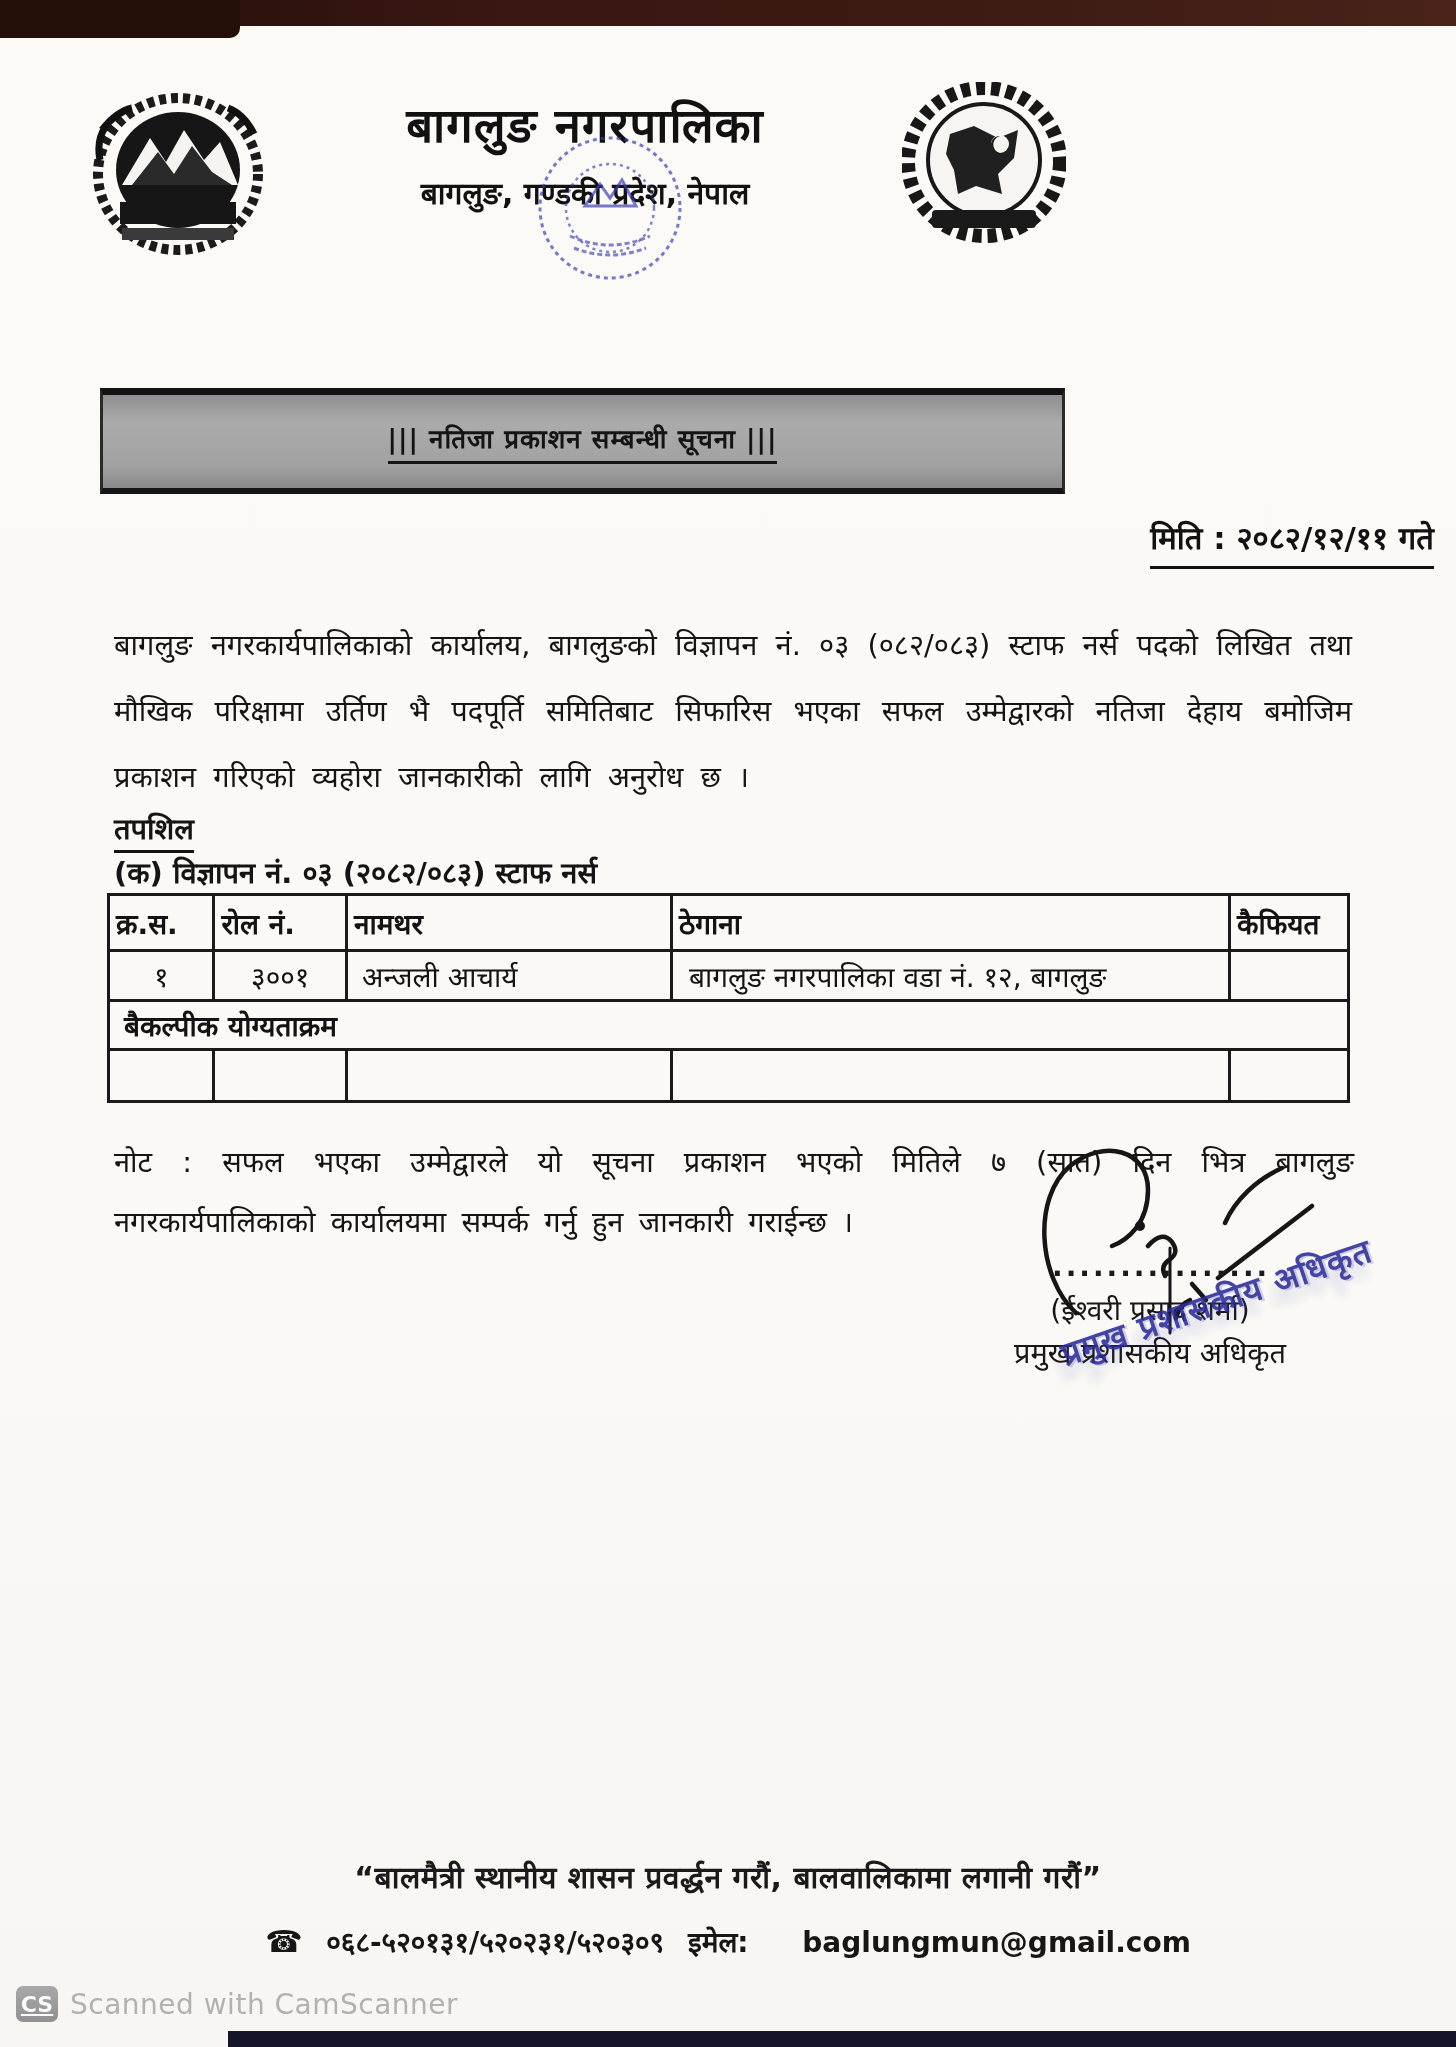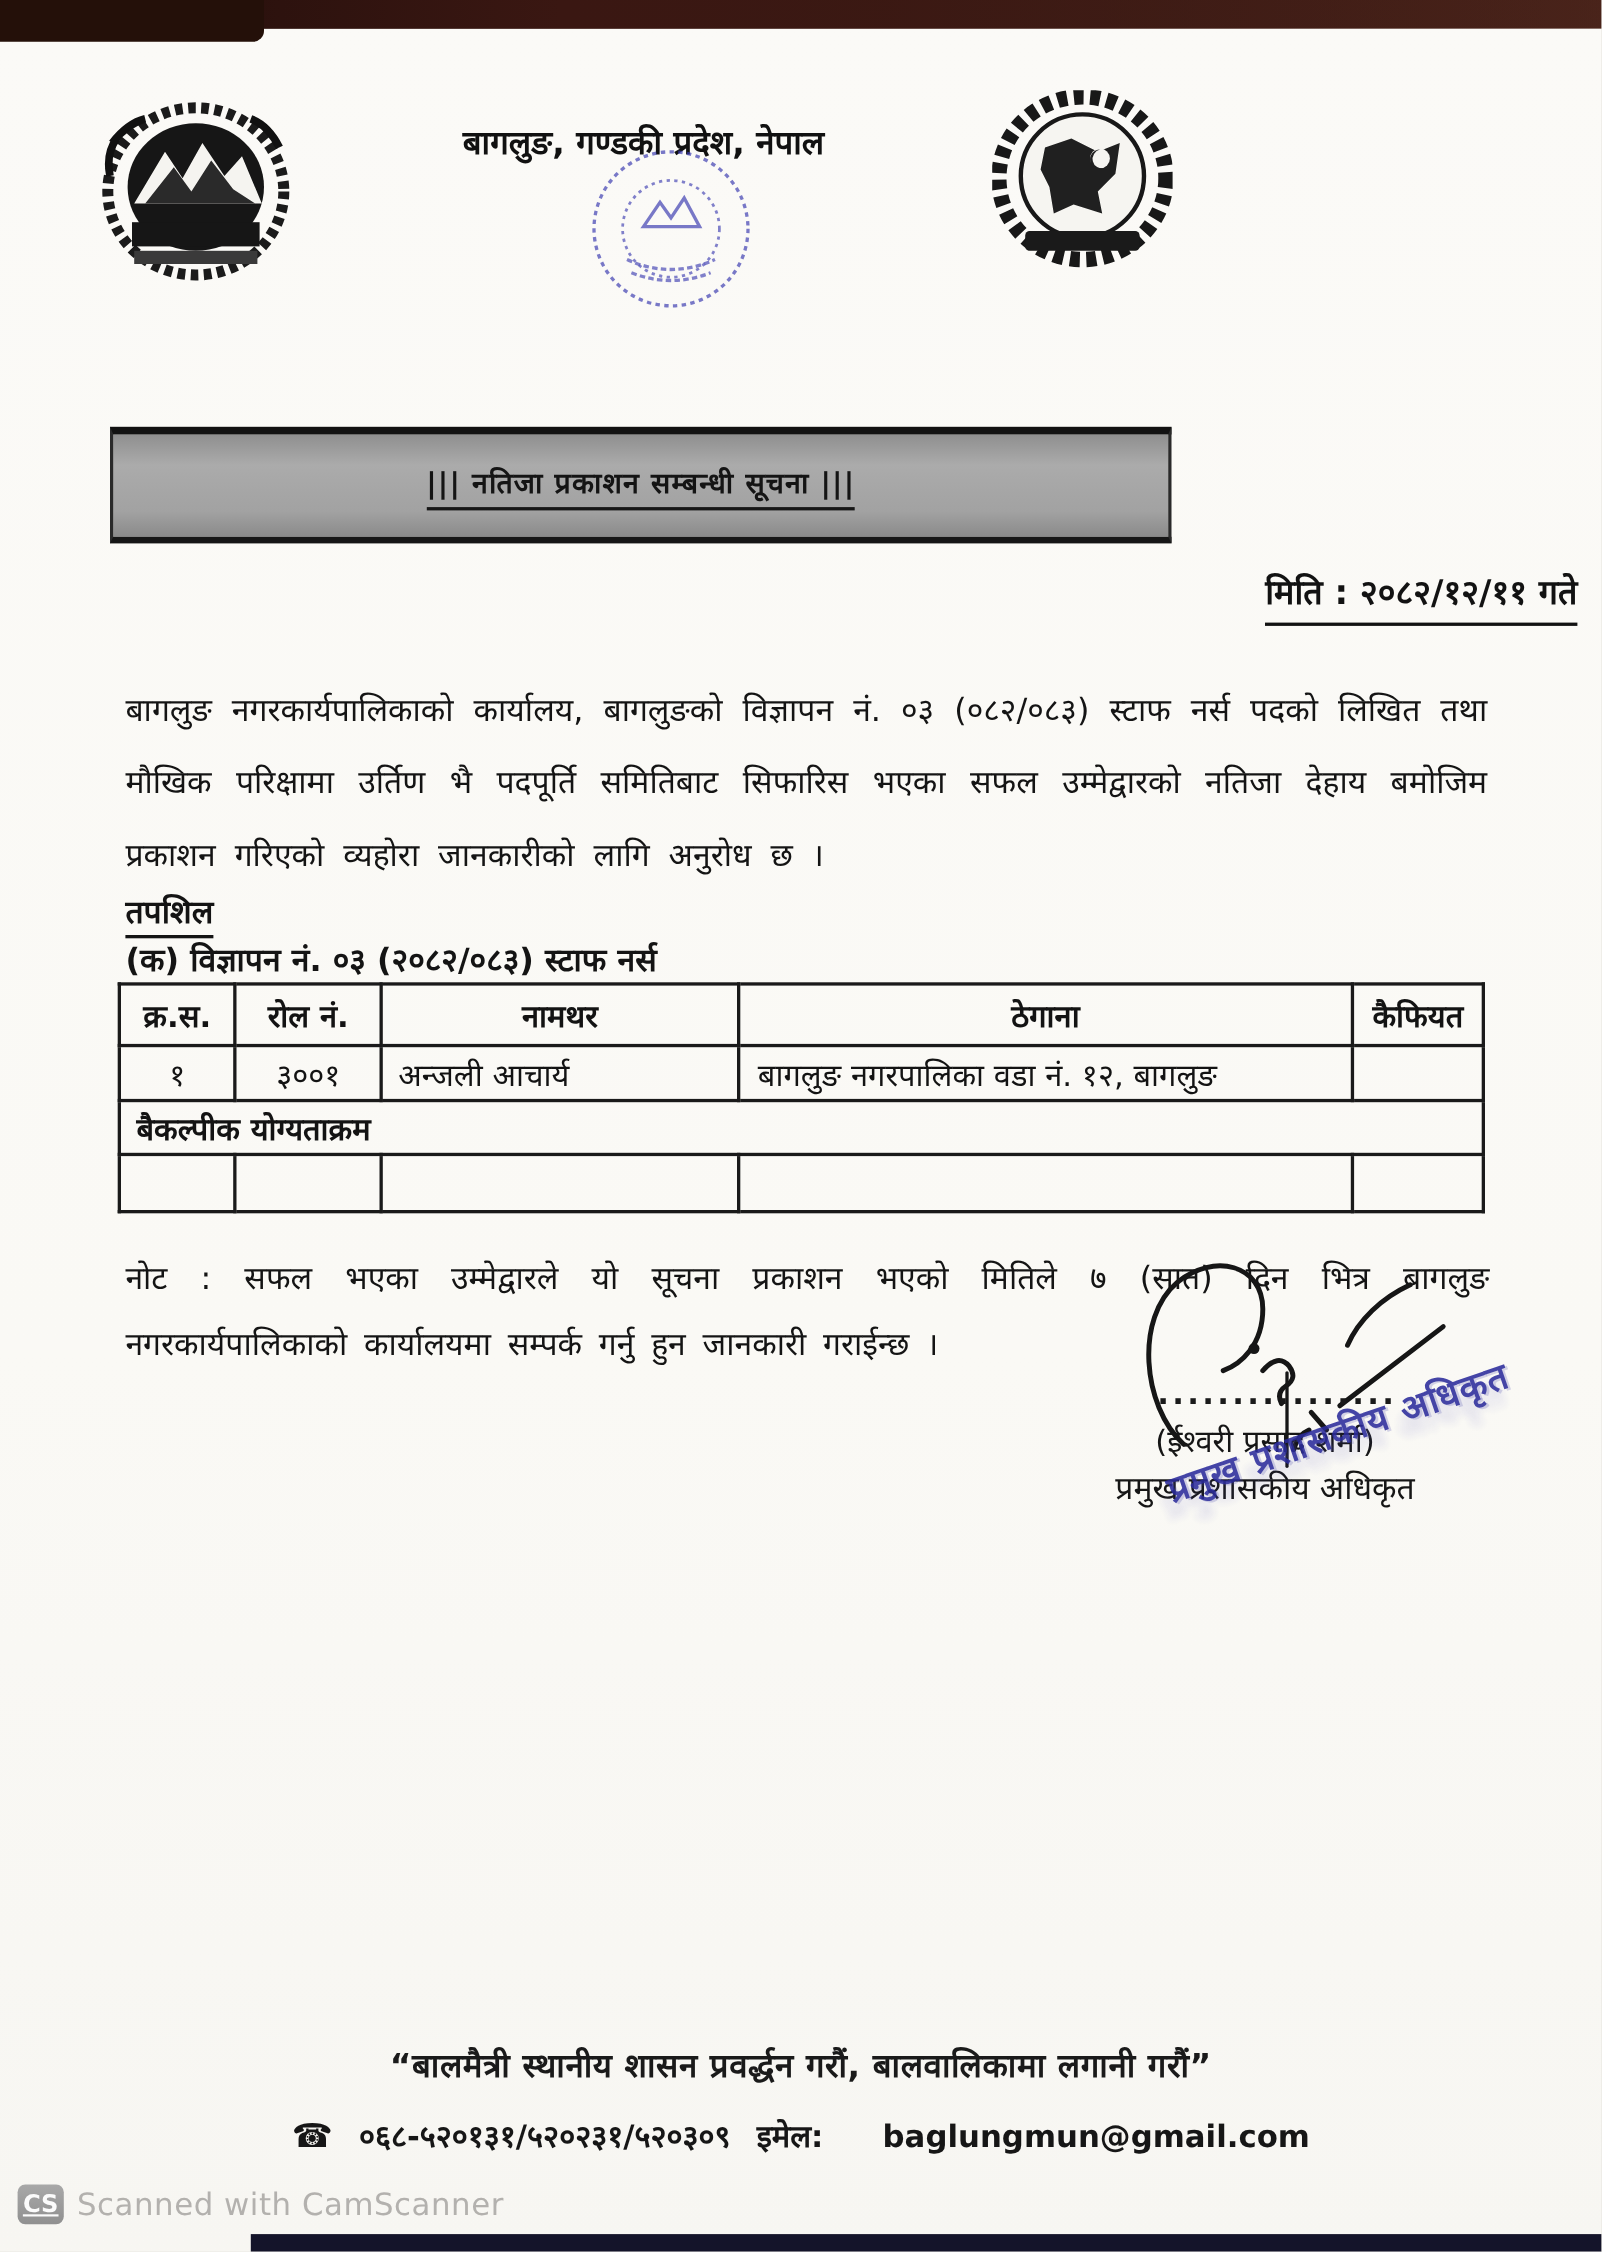--- a/index.html
+++ b/index.html
@@ -73,21 +73,21 @@
 
   
   table.result {
     position: absolute; left: 107px; top: 893px; width: 1243px;
     border-collapse: collapse; color: #131313;
   }
   table.result td, table.result th {
     border: 3px solid #1a1a1a; font-size: 28px; padding: 4px 6px;
   }
   table.result .group { font-weight: bold; height: 46px; padding-left: 14px; }
-  table.result th { font-weight: bold; height: 56px; text-align: center; }
+  table.result th { font-weight: bold; height: 56px; text-align: left; }
   table.result .data td { height: 50px; text-align: center; font-weight: 500; }
   table.result .data td.cell-name { text-align: left; padding-left: 14px; }
   table.result .data td.cell-addr { text-align: left; padding-left: 16px; }
   table.result .empty td { height: 52px; }
 
   .note {
     position: absolute; left: 114px; top: 1132px; width: 1240px;
     font-size: 29px; line-height: 60px; color: #141414;
     text-align: justify; word-spacing: 6px; font-weight: 500;
   }
@@ -157,20 +157,21 @@
   <svg class="emblem" style="left:902px; top:82px;" width="164" height="162" viewBox="0 0 164 162">
     <ellipse cx="82" cy="80" rx="76" ry="74" fill="none" stroke="#181818" stroke-width="14" stroke-dasharray="9 6"></ellipse>
     <circle cx="82" cy="78" r="56" fill="#f6f5f1" stroke="#181818" stroke-width="4"></circle>
     <path d="M48,52 L72,44 L96,56 L116,48 L112,76 L96,92 L100,112 L74,104 L56,112 L52,88 L44,72 Z" fill="#202020"></path>
     <circle cx="98" cy="62" r="9" fill="#f6f5f1"></circle>
     <path d="M98,54 a9,9 0 1 0 4,17 a7,7 0 1 1 -4,-17" fill="#202020"></path>
     <rect x="30" y="128" width="104" height="18" rx="4" fill="#1a1a1a"></rect>
   </svg>
 
   <div class="header-text">
+    <div class="h-muni">बागलुङ नगरपालिका</div>
     <div class="h-addr">बागलुङ, गण्डकी प्रदेश, नेपाल</div>
   </div>
 
   <svg class="hdr-stamp" width="160" height="160" viewBox="0 0 160 160">
     <circle cx="80" cy="80" r="70" fill="none" stroke="#3b3bb0" stroke-width="3" stroke-dasharray="4 4" opacity=".8"></circle>
     <circle cx="80" cy="80" r="44" fill="none" stroke="#3b3bb0" stroke-width="2.5" stroke-dasharray="3 4" opacity=".75"></circle>
     <path d="M55,78 L70,56 L80,70 L92,52 L106,78 Z" fill="none" stroke="#3b3bb0" stroke-width="3" opacity=".8"></path>
     <path d="M40,108 q40,18 80,0 M44,120 q36,14 72,0" stroke="#3b3bb0" stroke-width="3" fill="none" stroke-dasharray="5 3" opacity=".75"></path>
   </svg>
 

